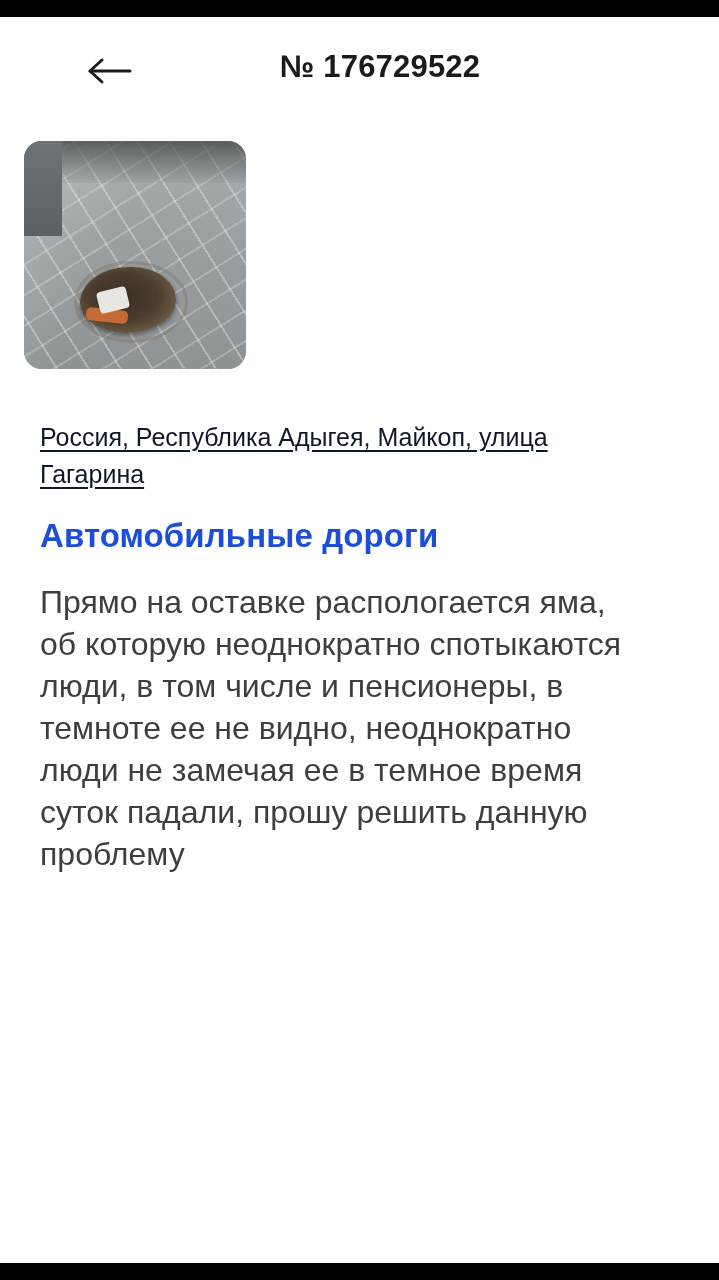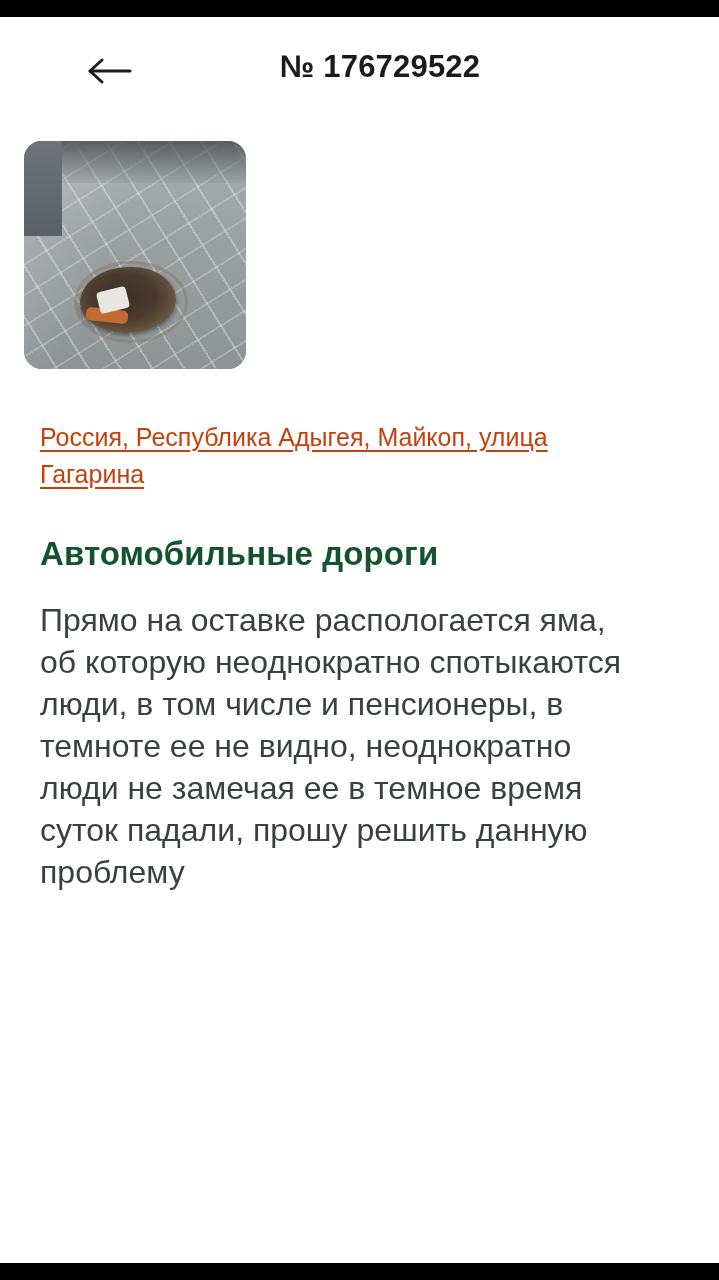--- a/index.html
+++ b/index.html
@@ -135,31 +135,31 @@
     border: 3px solid rgba(130,120,100,0.45);
   }
   
   .content {
     padding: 0 40px;
   }
   .address {
     margin-top: 50px;
     font-size: 25px;
     line-height: 37px;
-    color: #c2410c;
+    color: #0f172a;
     text-decoration: underline;
     text-underline-offset: 4px;
     cursor: pointer;
     max-width: 600px;
   }
   .category {
-    margin-top: 42px;
+    margin-top: 24px;
     font-size: 33px;
     font-weight: bold;
-    color: #14532d;
+    color: #1d4ed8;
     letter-spacing: 0.1px;
   }
   .description {
     margin-top: 26px;
     font-size: 32px;
     line-height: 42px;
     color: #3c3f41;
     max-width: 600px;
   }
   

